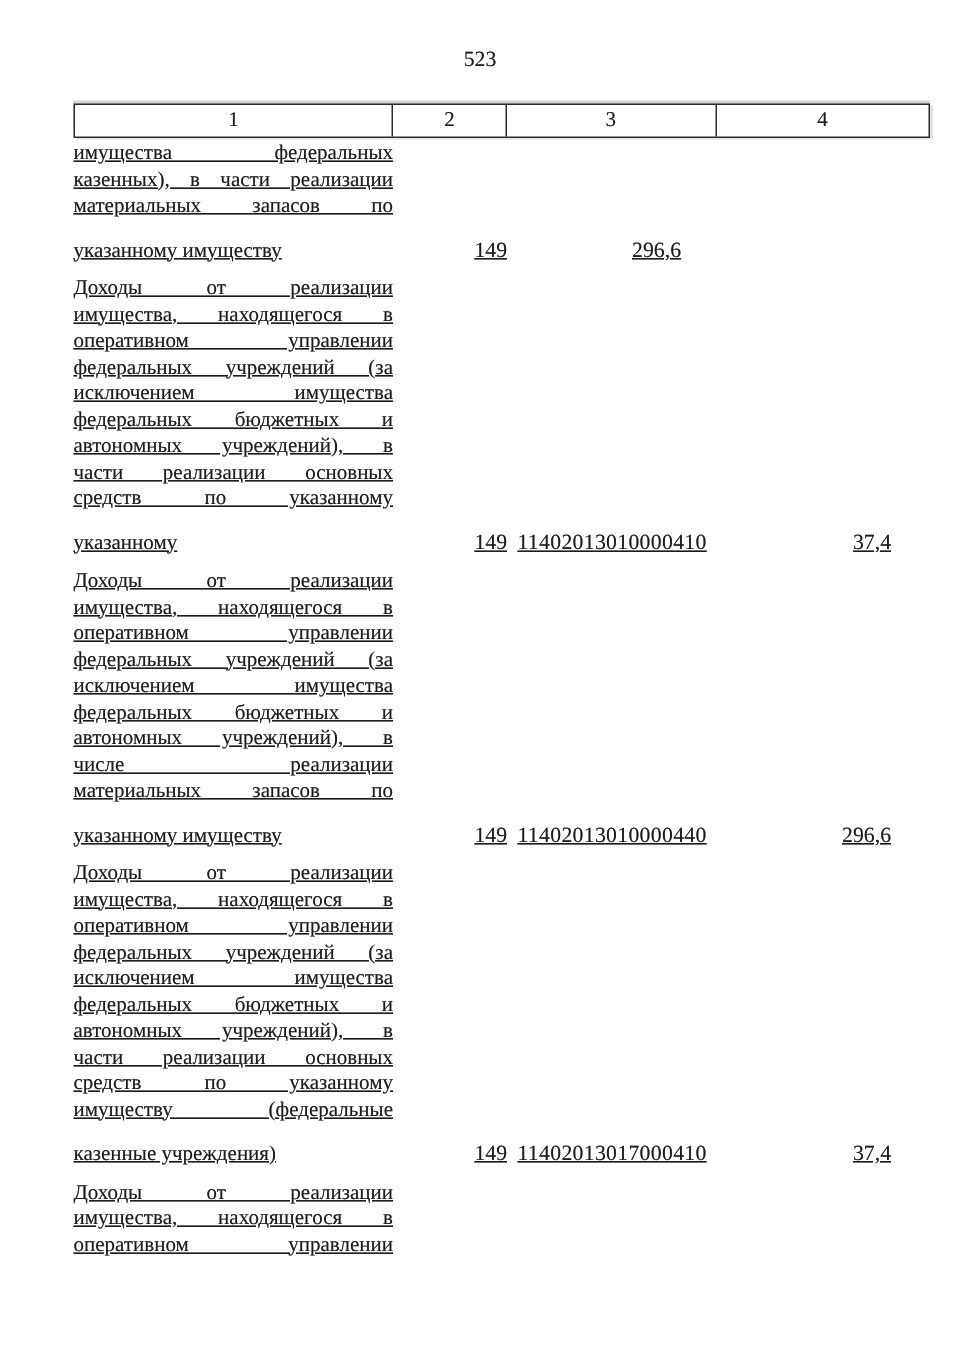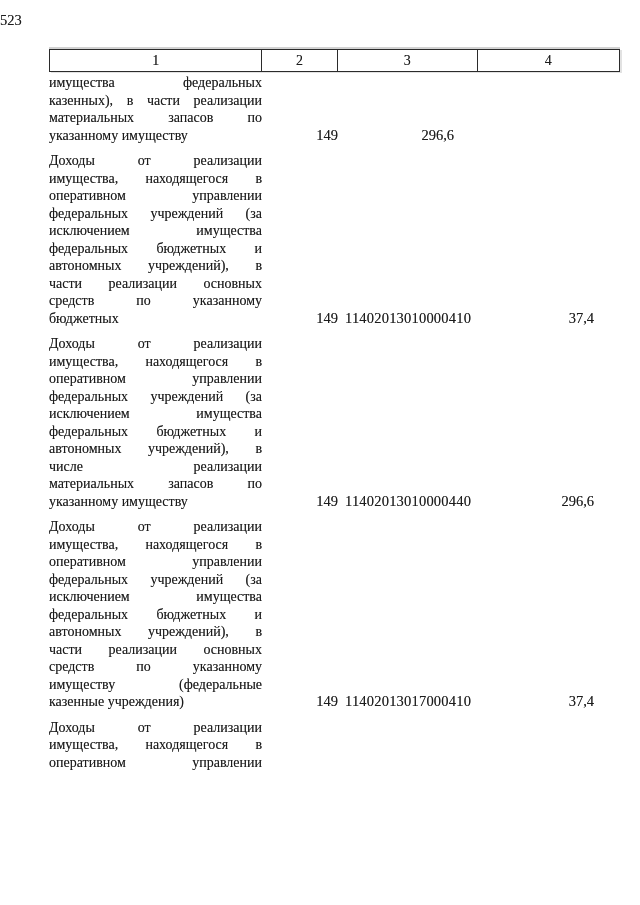--- a/index.html
+++ b/index.html
@@ -12,22 +12,22 @@
     width: 640px;
     height: 905px;
     margin: 0 auto;
     background: #ffffff;
     overflow: hidden;
     font-family: "Liberation Serif", "DejaVu Serif", serif;
     color: #1c1c1c;
     text-shadow: 0 0 0.3px rgba(0,0,0,0.45);
   }
   .page-number {
-    padding-top: 13px;
-    text-align: left;
+    padding-top: 33px;
+    text-align: center;
     font-size: 14.5px;
     line-height: 15px;
   }
   .tbl {
     margin: 21px 0 0 49px;
     width: 571px;
   }
   .hdr {
     display: flex;
     box-sizing: border-box;
@@ -46,38 +46,38 @@
     align-items: center;
     justify-content: center;
     border-right: 1.4px solid #2b2b2b;
   }
   .hc:last-child { border-right: none; }
   .hc1 { flex: 0 1 213px; }
   .hc2 { flex: 0 1 76px; }
   .hc3 { flex: 0 1 140px; }
   .hc4 { flex: 0 1 142px; }
 
-  .tbody { width: 571px; }
+  .tbody { width: 571px; text-decoration: underline; }
   .row {
     display: flex;
     align-items: flex-end;
     margin-top: 8px;
   }
   .row:first-child { margin-top: 2px; }
   .cell { box-sizing: border-box; }
   .c1 {
     width: 213px;
     font-size: 14px;
     line-height: 17.5px;
   }
   .jline {
     text-align: justify;
     text-align-last: justify;
   }
-  .jline.jlast { text-align-last: left; }
+  .jline.jlast { text-align-last: left; margin-top: 12px; }
   .num {
     font-size: 14.5px;
     line-height: 17.5px;
     white-space: nowrap;
   }
   .c2 { width: 76px;  text-align: right; }
   .c3 { width: 140px; padding-left: 7px; letter-spacing: 0.2px; }
   .c4 { width: 142px; text-align: right; padding-right: 26px; }
 </style>
 </head>
@@ -108,21 +108,21 @@
           <div class="cell c1">
             <div class="jline">Доходы от реализации</div>
             <div class="jline">имущества, находящегося в</div>
             <div class="jline">оперативном управлении</div>
             <div class="jline">федеральных учреждений (за</div>
             <div class="jline">исключением имущества</div>
             <div class="jline">федеральных бюджетных и</div>
             <div class="jline">автономных учреждений), в</div>
             <div class="jline">части реализации основных</div>
             <div class="jline">средств по указанному</div>
-            <div class="jline jlast">бюджетных</div>
+            <div class="jline jlast">указанному</div>
           </div>
           <div class="cell c2 num">149</div>
           <div class="cell c3 num">11402013010000410</div>
           <div class="cell c4 num">37,4</div>
         </div>
         <div class="row">
           <div class="cell c1">
             <div class="jline">Доходы от реализации</div>
             <div class="jline">имущества, находящегося в</div>
             <div class="jline">оперативном управлении</div>

